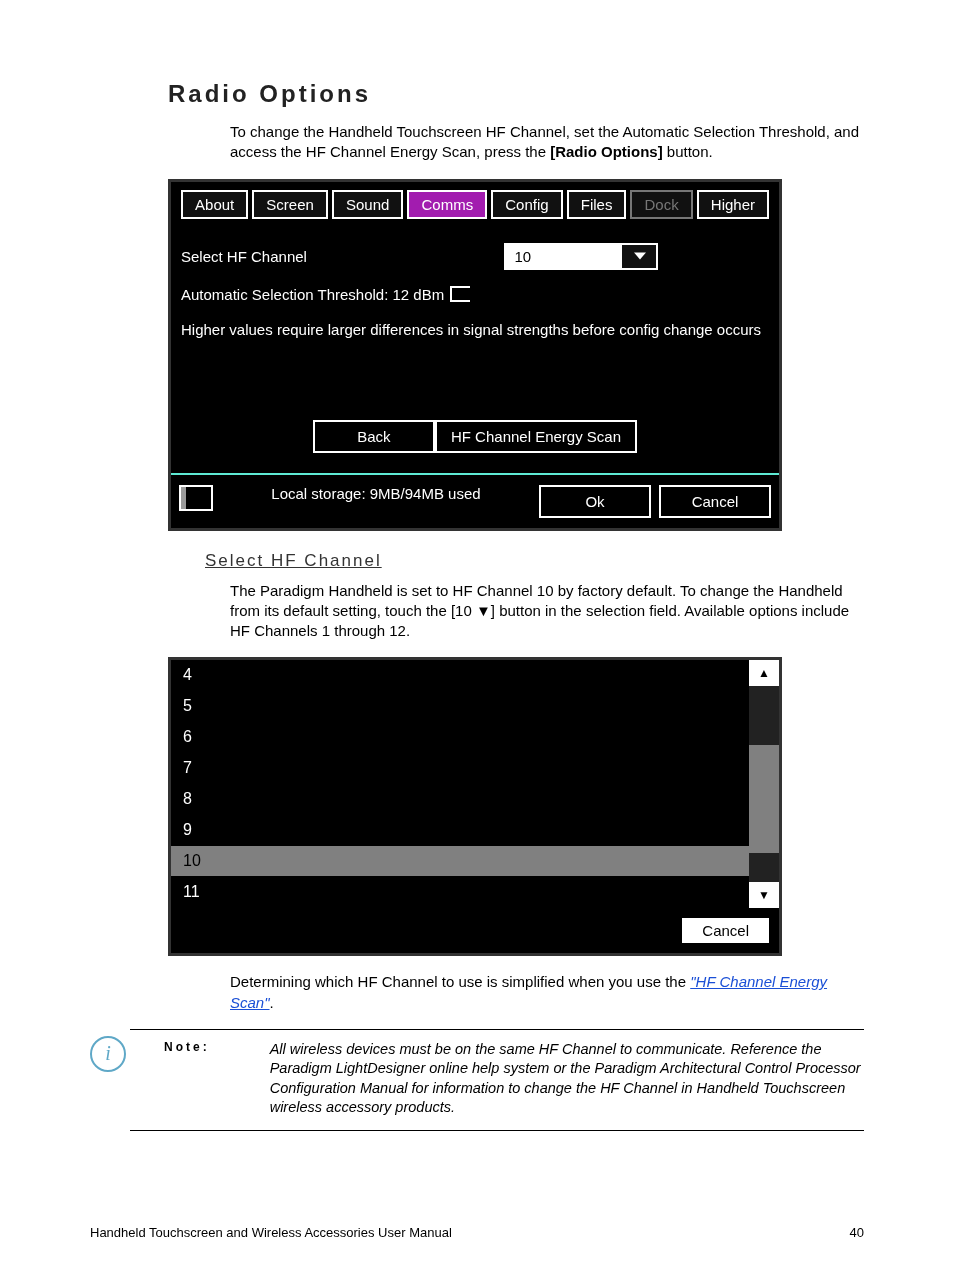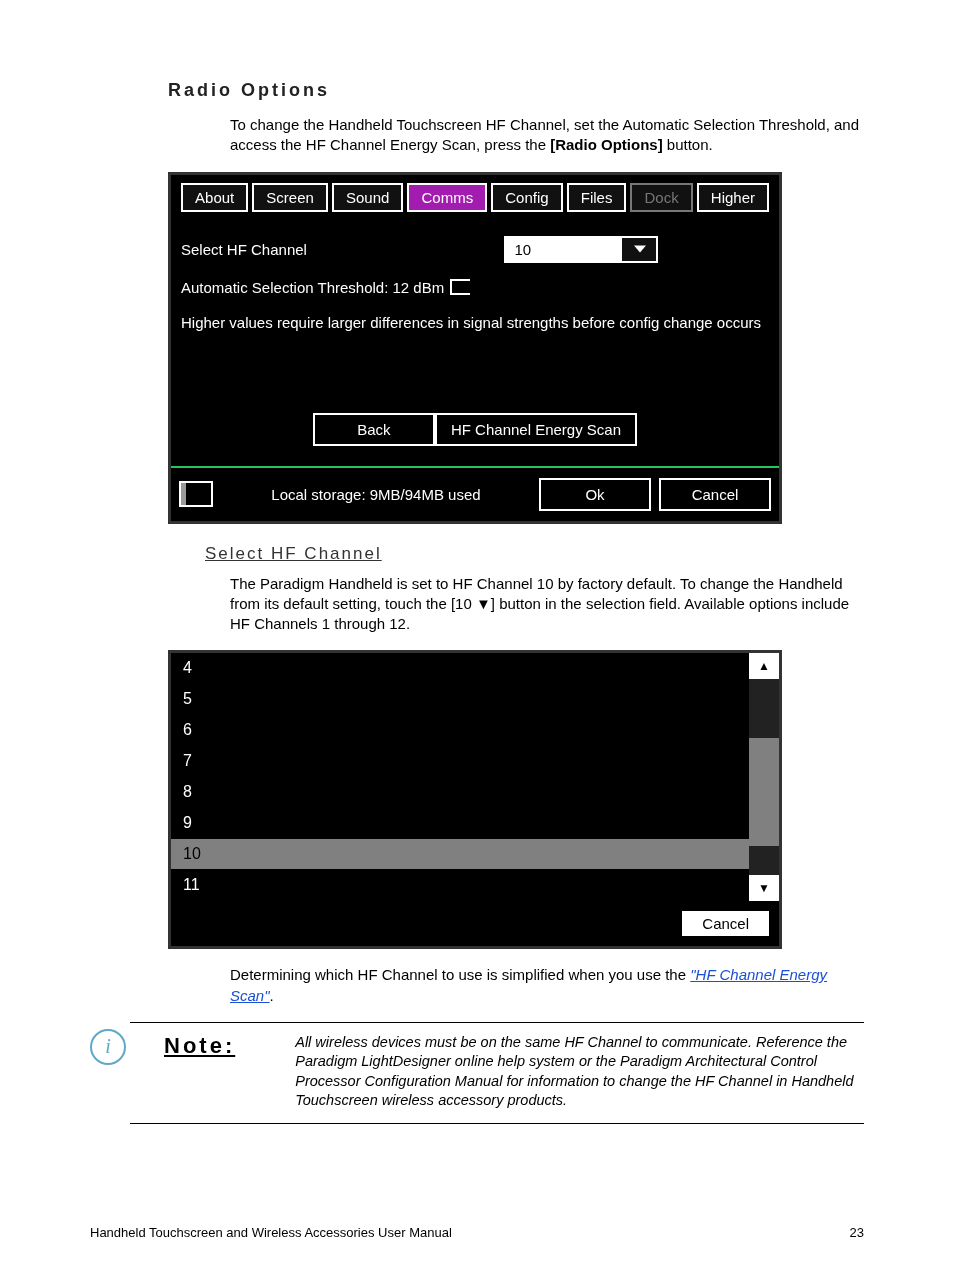--- a/index.html
+++ b/index.html
@@ -9,21 +9,21 @@
     margin: 0;
     background: #fff;
     font-family: Arial, Helvetica, sans-serif;
     color: #000;
     font-size: 15px;
     position: relative;
     box-sizing: border-box;
     padding: 80px 90px 60px 90px;
   }
   .section-title {
-    font-size: 18px;
+    font-size: 24px;
     font-weight: bold;
     letter-spacing: 3px;
     color: #222;
     margin: 0 0 14px 78px;
   }
   .para {
     margin: 0 0 16px 140px;
     line-height: 1.35;
     font-size: 15px;
   }
@@ -71,22 +71,22 @@
     border-left:2px solid #111;
   }
   .btn {
     border: 2px solid #fff;
     padding: 6px 14px;
     text-align:center;
     font-size:15px;
   }
   .footer-row {
     display:flex;
-    border-top: 2px solid #22c55e;
-    align-items:center;
+    border-top: 2px solid #5eead4;
+    align-items:flex-start;
     padding: 10px 8px;
     gap: 8px;
   }
   .storage-bar {
     width: 30px; height: 22px; border:2px solid #fff;
     position:relative;
   }
   .storage-fill { position:absolute; left:0; top:0; bottom:0; width:15%; background:#9a9a9a;}
   .storage-text { flex: 1; text-align:center; }
   .ok-btn, .cancel-btn { min-width:80px; }
@@ -141,22 +141,22 @@
   .note-icon {
     width:32px; height:32px;
     border:2px solid #5fa8c7; border-radius:50%;
     display:flex; align-items:center; justify-content:center;
     color:#5fa8c7; font-family:serif; font-size:20px; font-style:italic;
     margin-right: 38px;
     flex-shrink:0;
     position:relative; top:-4px;
   }
   .note-label {
-    font-weight:bold; letter-spacing:3px; text-decoration:underline;
-    font-size:22px; margin-right: 60px; white-space:nowrap;
+    font-weight:bold; letter-spacing:3px; 
+    font-size:12px; margin-right: 60px; white-space:nowrap;
   }
   .note-text { font-style:italic; font-size:14.5px; line-height:1.35; }
   .page-footer {
     position:absolute;
     bottom: 32px;
     left: 90px;
     right: 90px;
     display:flex;
     justify-content:space-between;
     font-size:13px;
@@ -260,14 +260,14 @@
 <hr class="note-rule">
 <div class="note-row">
   <div class="note-icon">i</div>
   <div class="note-label">Note:</div>
   <div class="note-text">All wireless devices must be on the same HF Channel to communicate. Reference the Paradigm LightDesigner online help system or the Paradigm Architectural Control Processor Configuration Manual for information to change the HF Channel in Handheld Touchscreen wireless accessory products.</div>
 </div>
 <hr class="note-rule">
 
 <div class="page-footer">
   <span>Handheld Touchscreen and Wireless Accessories User Manual</span>
-  <span>23</span>
+  <span>40</span>
 </div>
 
 </body></html>

